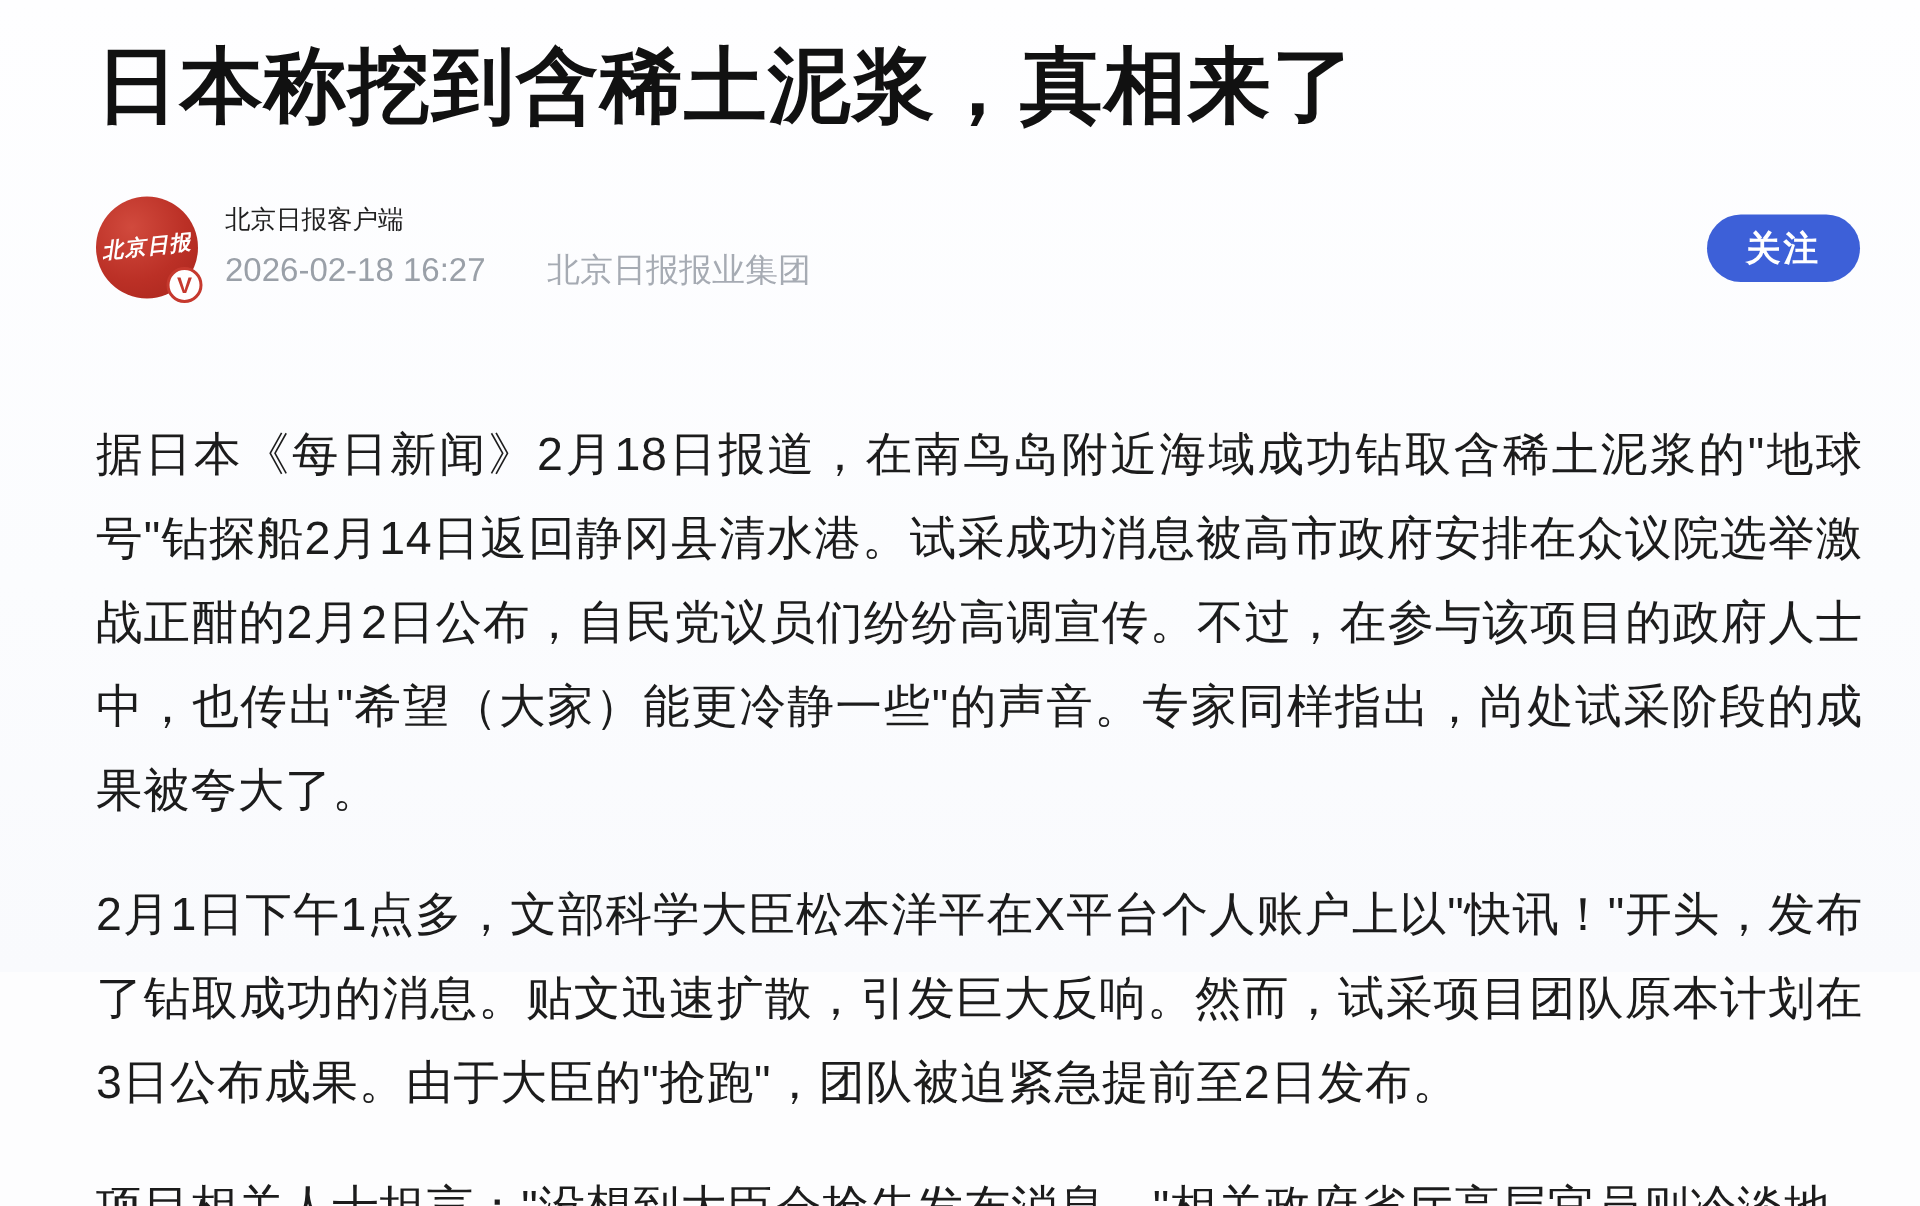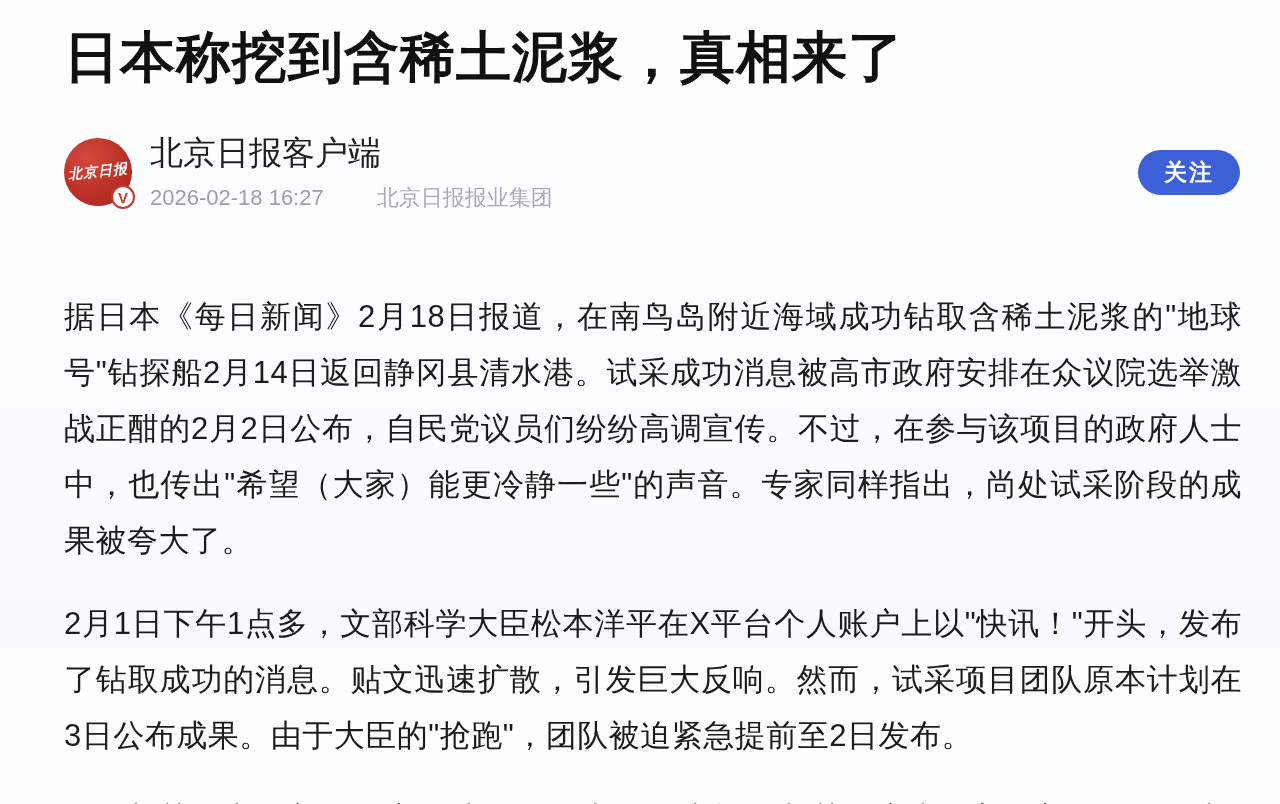--- a/index.html
+++ b/index.html
@@ -70,36 +70,36 @@
     align-items: center;
     justify-content: center;
     line-height: 1;
   }
   .author-info {
     margin-left: 18px;
     display: flex;
     flex-direction: column;
   }
   .author-name {
-    font-size: 33px;
+    font-size: 17px;
     color: #1f1f1f;
     font-weight: 500;
     cursor: pointer;
   }
   .author-meta {
     margin-top: 7px;
     display: flex;
     align-items: center;
     font-size: 22px;
     color: #9aa0a8;
     font-weight: 400;
     text-align: center;
   }
   .publisher-source {
-    margin-left: 53px;
+    margin-left: 41px;
     color: #a6abb3;
   }
   .follow-btn {
     margin-left: auto;
     min-width: 94px;
     height: 45px;
     padding: 0 26px;
     border: none;
     border-radius: 23px;
     color: #ffffff;

